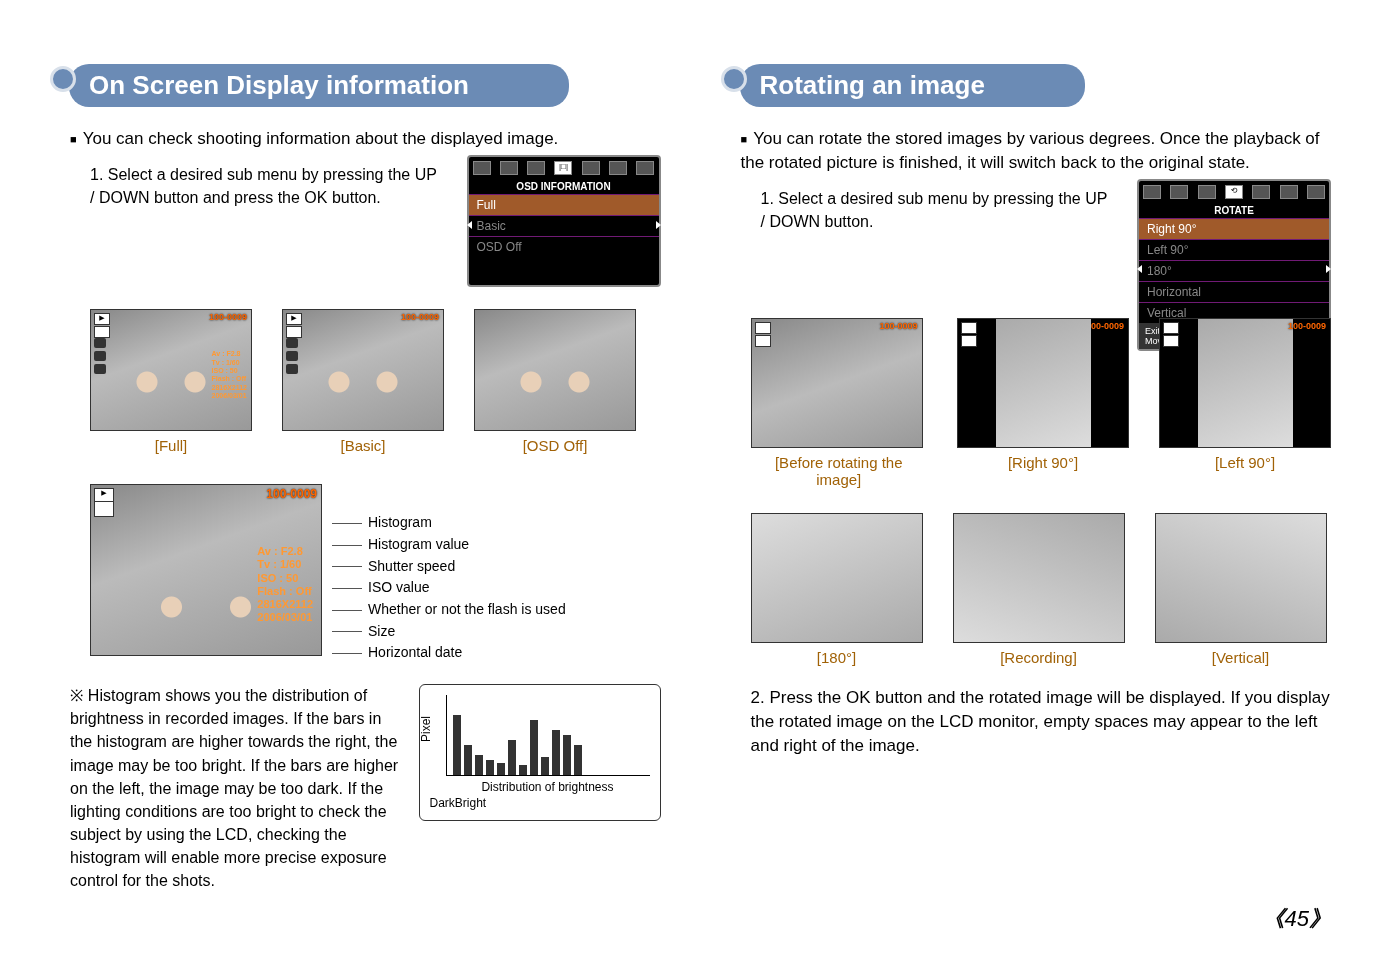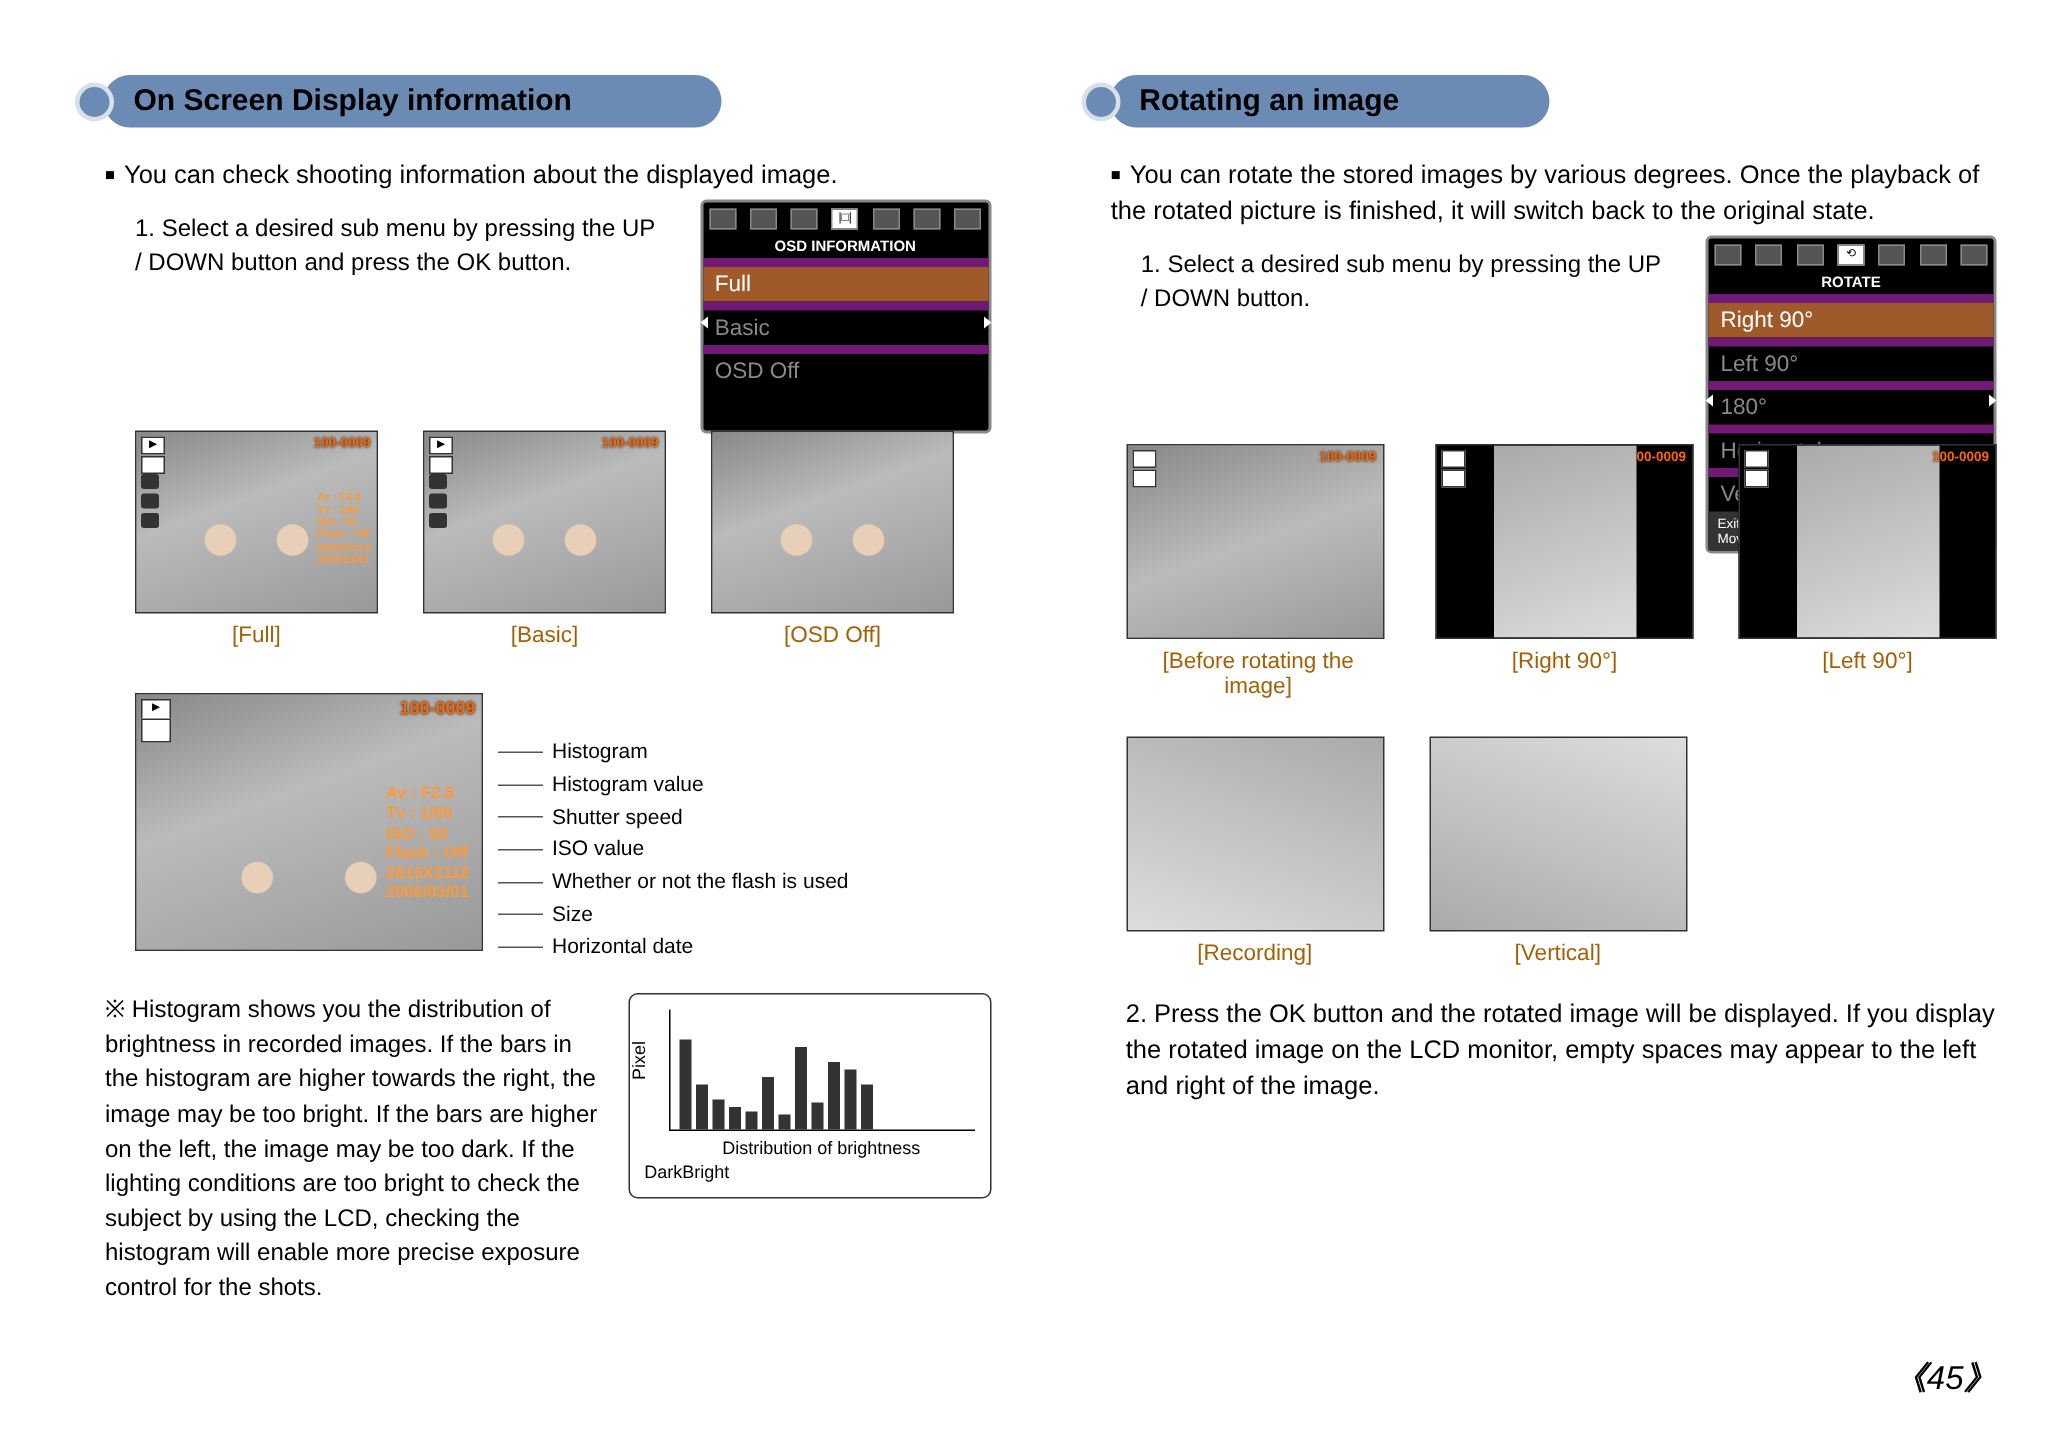--- a/index.html
+++ b/index.html
@@ -29,27 +29,28 @@
     height: 20px;
     border-radius: 50%;
     background: #6b8bb5;
     border: 3px solid #d8e0ea;
     margin-right: 8px;
     position: relative;
     z-index: 2;
   }
   .header-pill {
     background: #6b8bb5;
-    color: #000000;
-    font-size: 20px;
+    color: #ffffff;
+    font-size: 26px;
     font-weight: bold;
     padding: 6px 100px 6px 20px;
     border-radius: 20px;
     margin-left: -15px;
     z-index: 1;
+    margin-top: 14px;
   }
   .body-text {
     font-size: 17px;
     line-height: 1.4;
     margin: 8px 0 8px 20px;
   }
   .square-bullet::before {
     content: "■";
     font-size: 11px;
     margin-right: 6px;
@@ -87,22 +88,22 @@
     text-align: center;
   }
   .osd-title {
     text-align: center;
     font-size: 10px;
     font-weight: bold;
     padding: 2px 0;
   }
   .osd-item {
     padding: 3px 8px;
-    font-size: 15px;
-    border-top: 6px solid #701a75;
+    font-size: 12px;
+    border-top: 1px solid #701a75;
   }
   .osd-item.sel { background: #a05a2a; }
   .osd-item.dim { color: #888; }
   .osd-footer {
     display: flex;
     justify-content: space-between;
     padding: 3px 6px;
     font-size: 9px;
     background: #333;
     flex-direction: column;
@@ -509,29 +510,38 @@
         <div class="thumb-caption">[Left 90°]</div>
       </div>
     </div>
 
     <div class="thumb-row-r">
       <div class="rthumb-block">
         <div class="rthumb">
           <div class="tcorner1"></div>
           <div class="tcorner2"></div>
           <div class="tfile">100-0009</div>
-          <div class="inner-img" style="width:170px;height:128px;transform:scaleX(-1);"></div>
-        </div>
-        <div class="thumb-caption">[Recording]</div>
+          <div class="inner-img" style="width:170px;height:128px;transform:rotate(180deg);"></div>
+        </div>
+        <div class="thumb-caption">[180°]</div>
       </div>
       <div class="rthumb-block">
         <div class="rthumb">
           <div class="tcorner1"></div>
           <div class="tcorner2"></div>
           <div class="tfile">100-0009</div>
+          <div class="inner-img" style="width:170px;height:128px;transform:scaleX(-1);"></div>
+        </div>
+        <div class="thumb-caption">[Recording]</div>
+      </div>
+      <div class="rthumb-block">
+        <div class="rthumb">
+          <div class="tcorner1"></div>
+          <div class="tcorner2"></div>
+          <div class="tfile">100-0009</div>
           <div class="inner-img" style="width:170px;height:128px;transform:scaleY(-1);"></div>
         </div>
         <div class="thumb-caption">[Vertical]</div>
       </div>
     </div>
 
     <div class="body-text" style="margin-left:30px;margin-top:20px;">2. Press the OK button and the rotated image will be displayed. If you display the rotated image on the LCD monitor, empty spaces may appear to the left and right of the image.</div>
   </div>
 </div>
 

